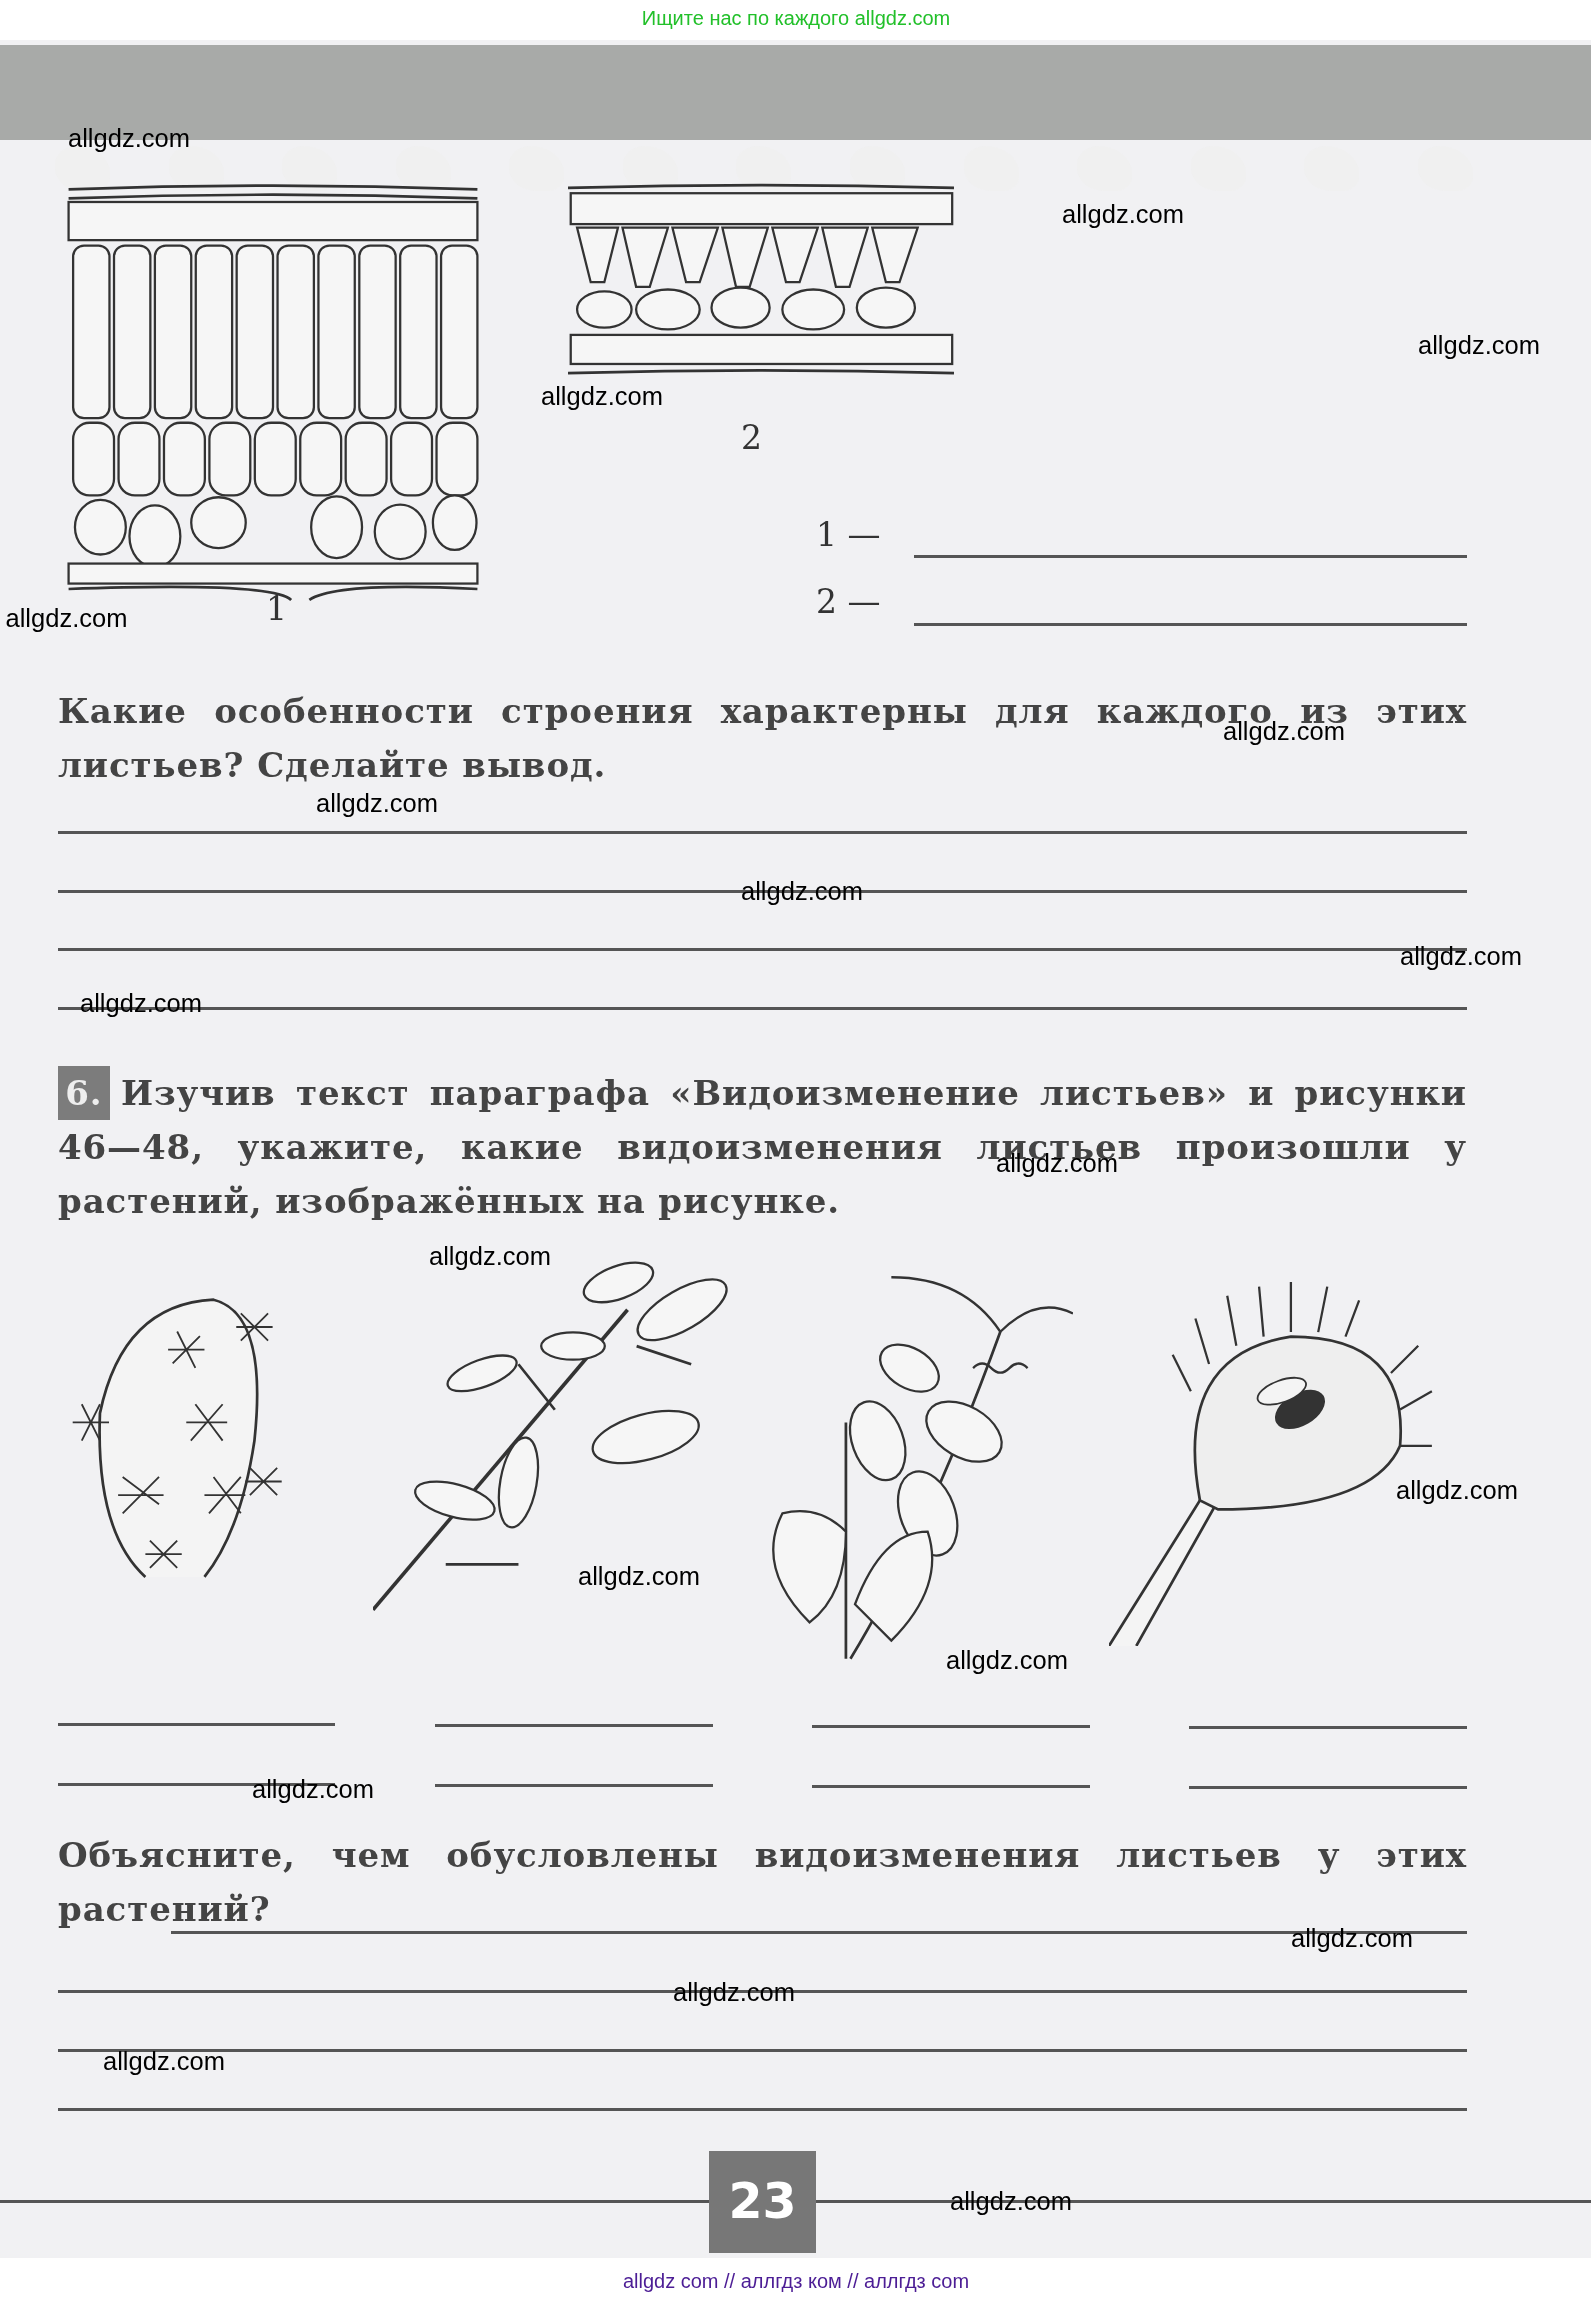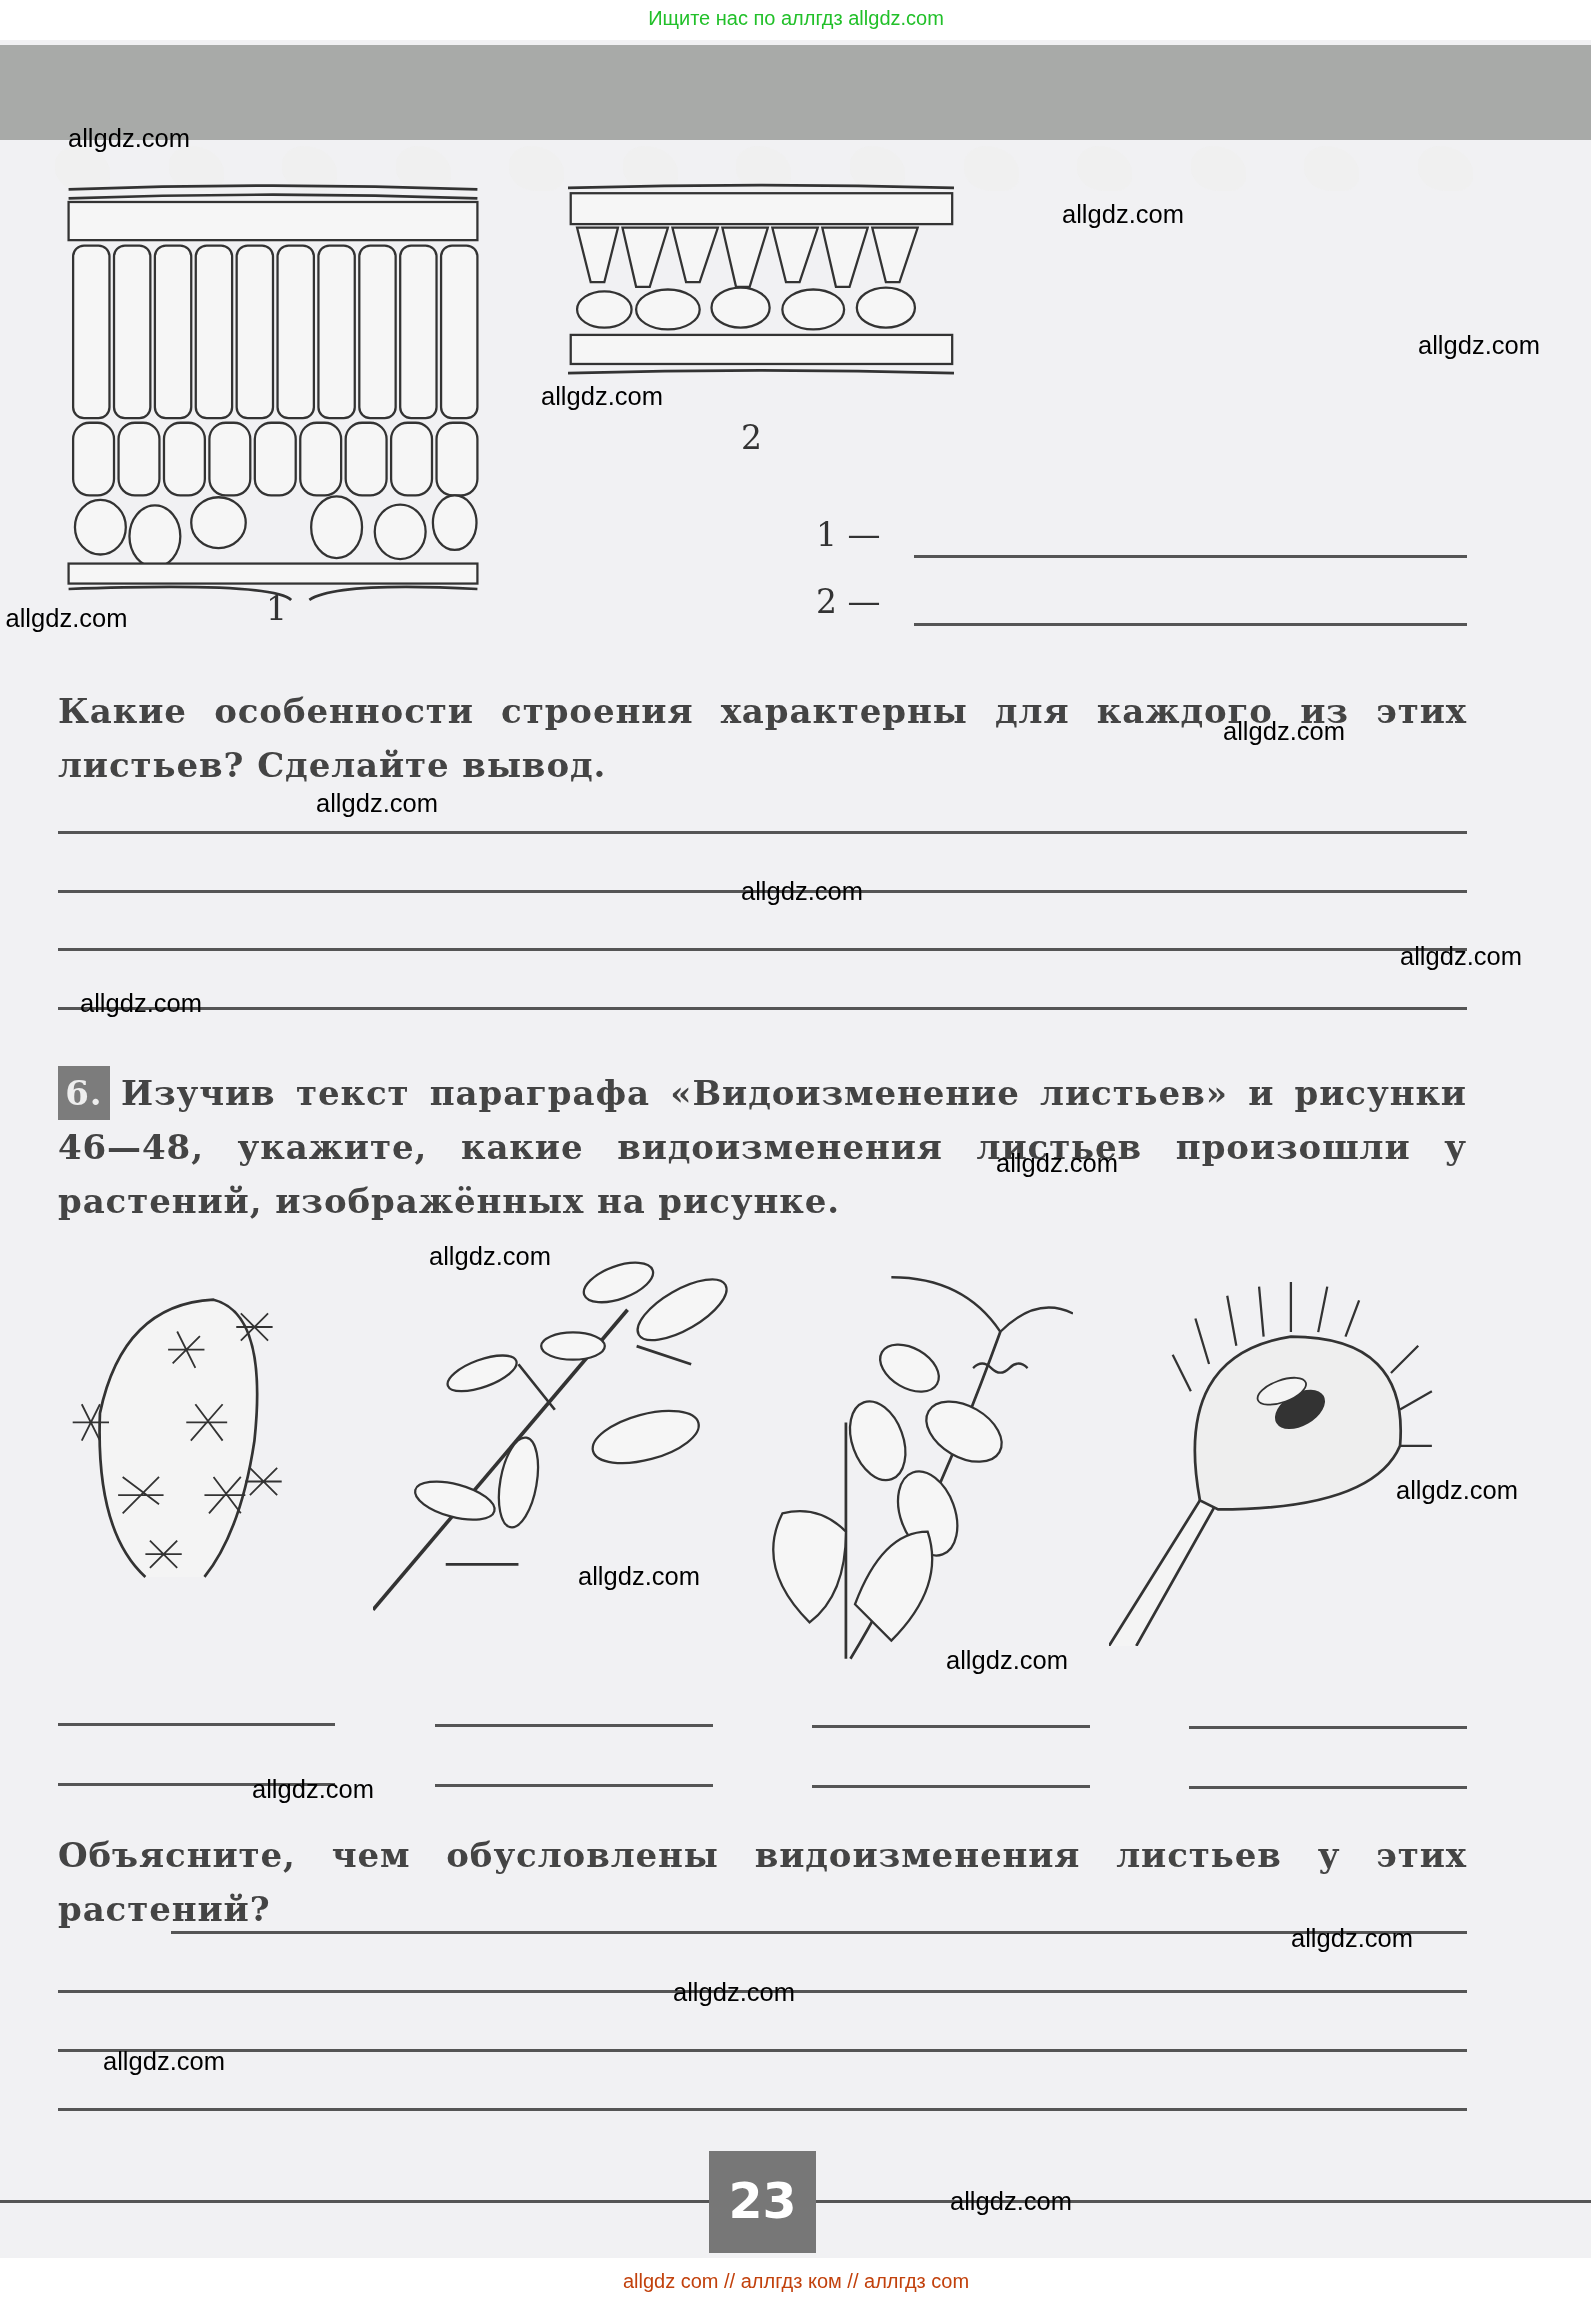--- a/index.html
+++ b/index.html
@@ -10,27 +10,27 @@
   .animals{position:absolute;left:55px;top:55px;width:1418px;height:91px;display:flex;justify-content:space-between;align-items:flex-end;}
   .animal{width:55px;height:45px;background:#f0f0f0;border-radius:40% 60% 30% 50%;opacity:.9;}
   .wm{position:absolute;font-family:"Liberation Sans",sans-serif;font-size:25.5px;color:#000;}
   .figure{position:absolute;}
   .label{position:absolute;font-size:33px;color:#333;}
   .qtext{position:absolute;left:58px;width:1409px;font-size:34px;font-weight:bold;line-height:54px;color:#444;letter-spacing:0.9px;text-align:justify;text-align-last:left;}
   .line{position:absolute;height:2.7px;background:#555;}
   .badge{display:inline-block;background:#7c7c7c;color:#eee;padding:0 7.3px;margin-right:11px;}
   .footer-line{position:absolute;left:0;top:2200px;width:1592px;height:2.7px;background:#555;}
   .pagenum{position:absolute;left:709px;top:2151px;width:107px;height:102px;background:#777;color:#fff;font-family:"DejaVu Sans",sans-serif;font-weight:bold;font-size:49px;text-align:center;line-height:102px;}
-  .banner-bottom{position:absolute;left:0;top:2264px;width:1592px;height:35px;text-align:center;font-family:"Liberation Sans",sans-serif;font-size:20px;line-height:35px;color:#c2410c;}
+  .banner-bottom{position:absolute;left:0;top:2264px;width:1592px;height:35px;text-align:center;font-family:"Liberation Sans",sans-serif;font-size:20px;line-height:35px;color:#4c1d95;}
   svg{display:block;}
 </style>
 </head>
 <body>
 
-<div class="banner-top">Ищите нас по аллгдз allgdz.com</div>
+<div class="banner-top">Ищите нас по каждого allgdz.com</div>
 
 <div class="page"></div>
 
 <div class="header-band">
   <div class="animals">
     <div class="animal"></div>
     <div class="animal"></div>
     <div class="animal"></div>
     <div class="animal"></div>
     <div class="animal"></div>

